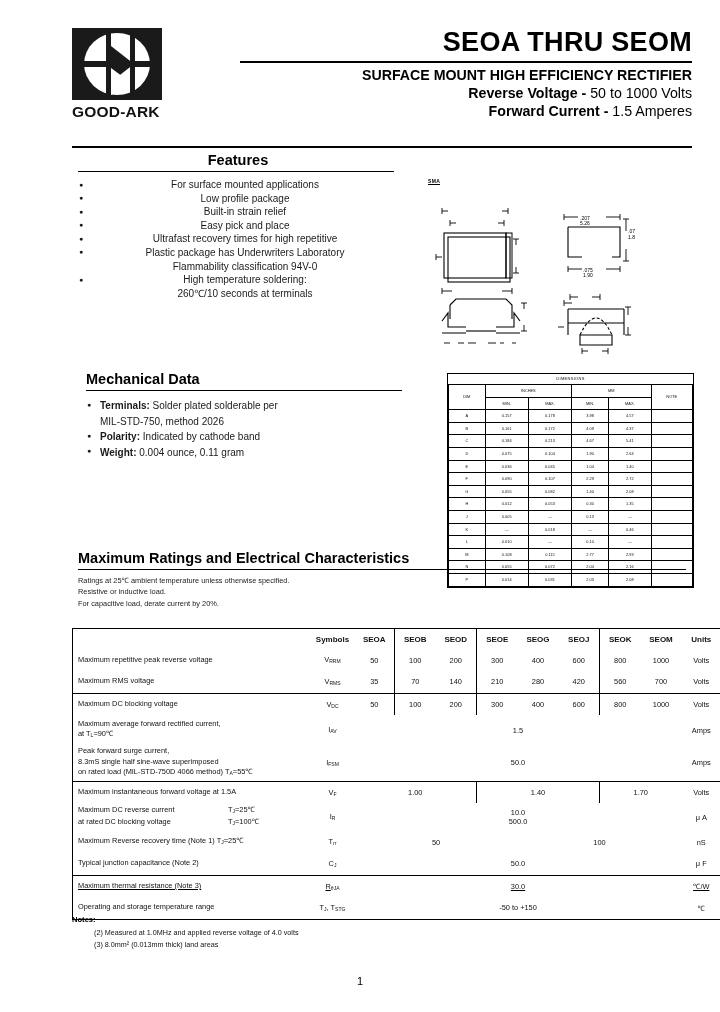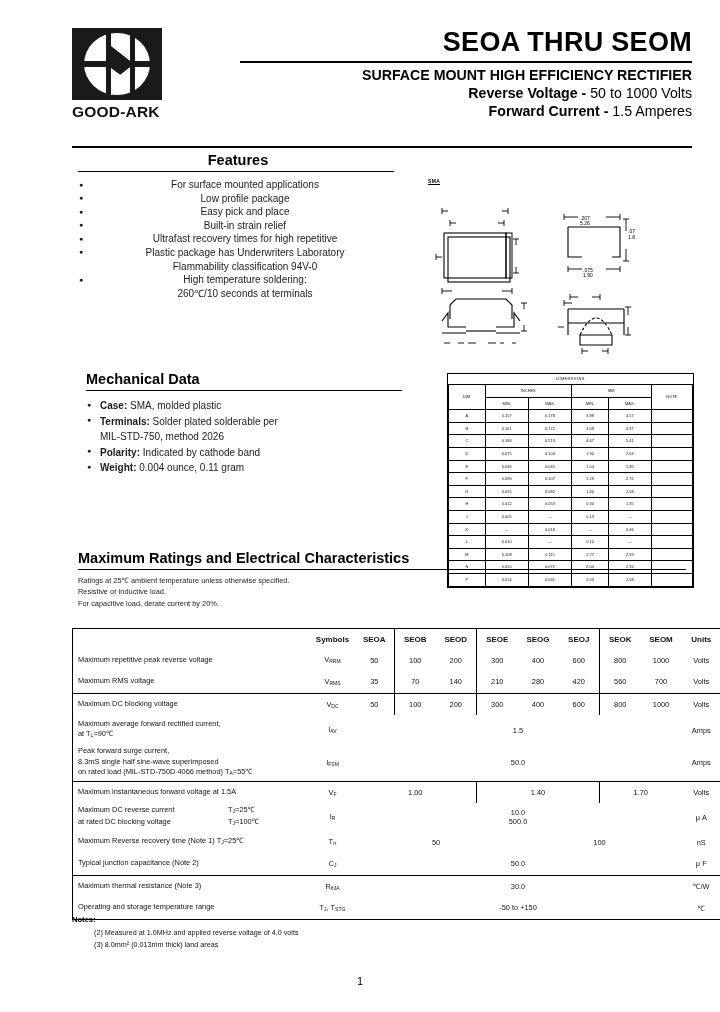--- a/index.html
+++ b/index.html
@@ -108,35 +108,34 @@
     </div>
   </div>
   <div class="head-rule"></div>
 
   <div class="features">
     <div class="sec-title">Features</div>
     <div class="sec-rule"></div>
     <ul class="bullets" id="features-list">
         <li>For surface mounted applications</li>
         <li>Low profile package</li>
+        <li>Built-in strain relief</li>
         <li>Easy pick and place</li>
-        <li>Built-in strain relief</li>
         <li>Ultrafast recovery times for high repetitive</li>
         <li>Plastic package has Underwriters Laboratory</li>
         <li class="cont">Flammability classification 94V-0</li>
         <li>High temperature soldering:</li>
         <li class="cont">260℃/10 seconds at terminals</li>
       </ul>
   </div>
 
   <div class="mech">
     <div class="sec-title">Mechanical Data</div>
     <div class="sec-rule"></div>
     <ul class="bullets" id="mech-list">
-        <li><b>Case:</b><span> SMA, molded plastic</span></li>
         <li><b>Terminals:</b><span> Solder plated solderable per</span></li>
         <li class="cont"><span>MIL-STD-750, method 2026</span></li>
         <li><b>Polarity:</b><span> Indicated by cathode band</span></li>
         <li><b>Weight:</b><span> 0.004 ounce, 0.11 gram</span></li>
       </ul>
   </div>
 
   <div class="draw-area">
     <div class="draw-label">SMA</div>
     <svg width="272" height="186" viewBox="0 0 272 186">
@@ -456,21 +455,21 @@
             <td class="val" colspan="4">50</td>
             <td class="val" colspan="4">100</td>
             <td class="unit">nS</td>
           </tr>
           <tr style="height: 22px;">
             <td class="desc">Typical junction capacitance (Note 2)</td>
             <td class="sym"><span>C<sub>J</sub></span></td>
             <td class="val" colspan="8">50.0</td>
             <td class="unit">μ F</td>
           </tr>
-          <tr style="height: 22px;">
+          <tr style="height: 22px; text-decoration: underline;">
             <td class="desc bt">Maximum thermal resistance (Note 3)</td>
             <td class="sym bt"><span>R<sub>θJA</sub></span></td>
             <td class="val bt" colspan="8">30.0</td>
             <td class="unit bt">℃/W</td>
           </tr>
           <tr style="height: 22px;">
             <td class="desc">Operating and storage temperature range</td>
             <td class="sym"><span>T<sub>J</sub></span>, <span>T<sub>STG</sub></span></td>
             <td class="val" colspan="8">-50 to +150</td>
             <td class="unit">℃</td>

